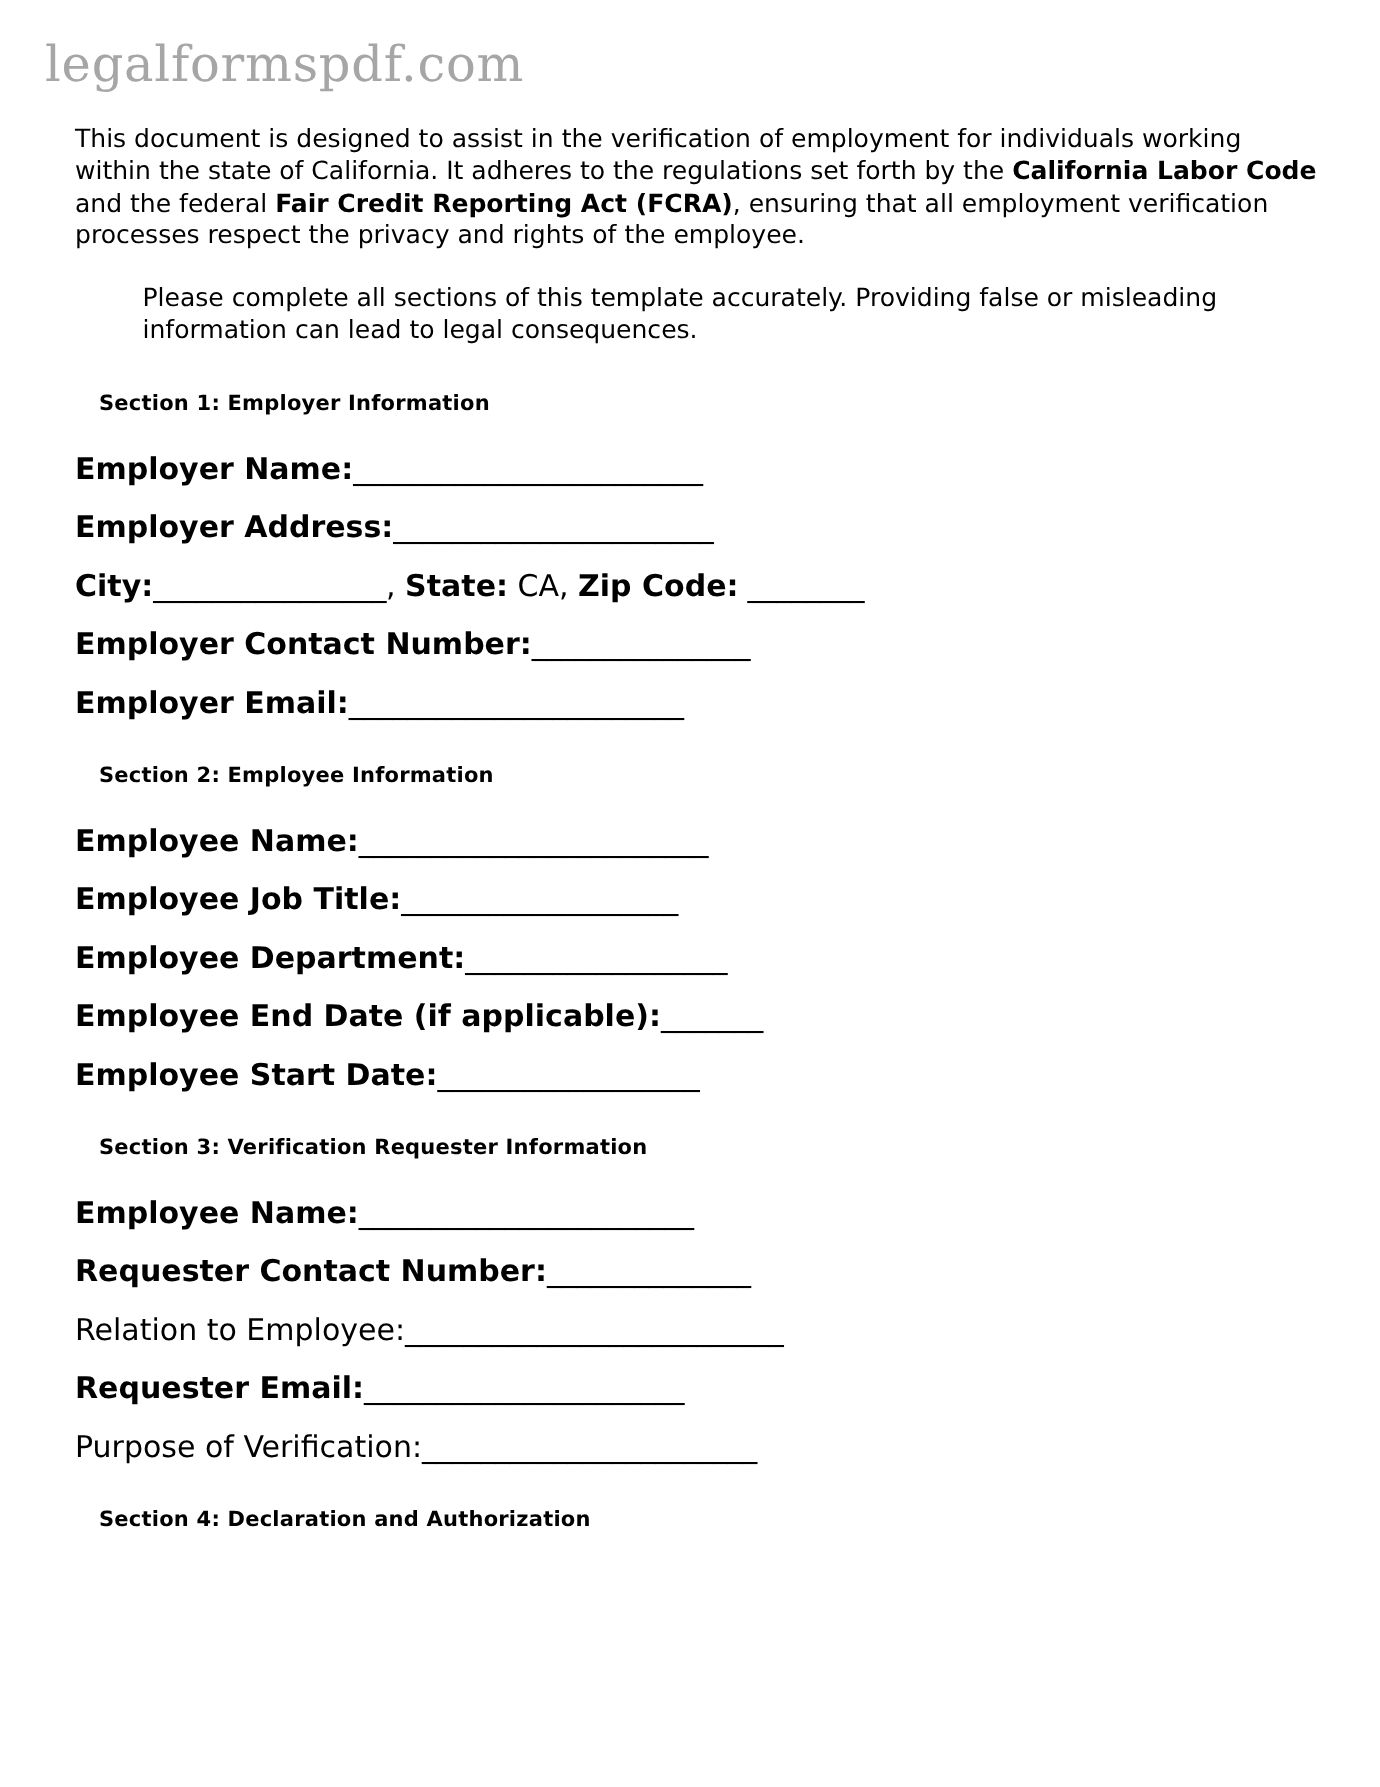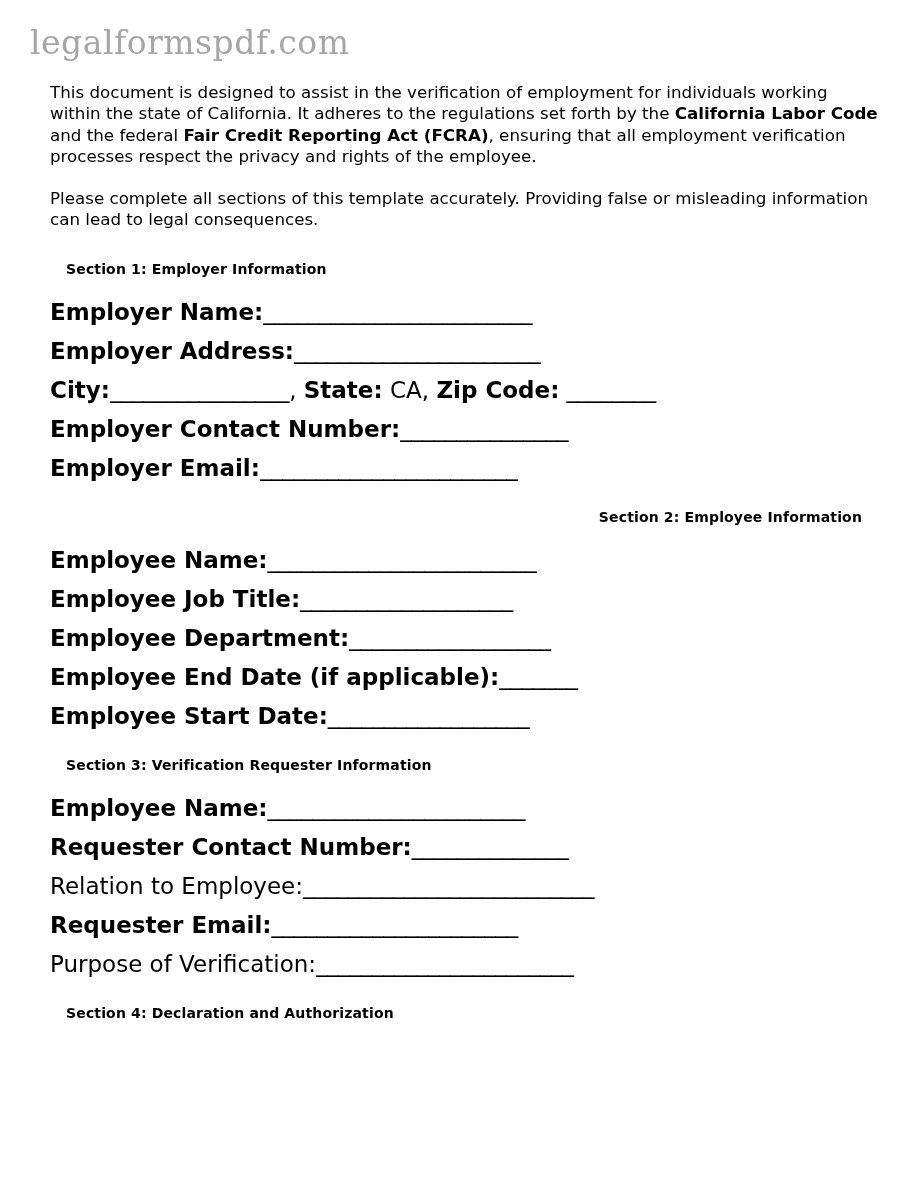--- a/index.html
+++ b/index.html
@@ -56,37 +56,37 @@
     white-space: nowrap;
   }
 
   .intro {
     font-size: 16.7px;
     line-height: 21.4px;
     margin: 0;
     text-align: left;
   }
   .intro.first { margin-top: 22px; }
-  .intro.second { margin-top: 20px; }
+  .intro.second { margin-top: 20px; margin-left: 45px; }
   .intro b { font-weight: bold; }
 
   .section-heading {
     font-size: 14px;
     font-weight: bold;
     line-height: 26px;
     letter-spacing: 0.15px;
     margin: 16px;
   }
   .section-heading.s1 { margin-top: 26px; }
-  .section-heading.s2 { margin-top: 25px; text-align: right; }
+  .section-heading.s2 { margin-top: 25px; }
   .section-heading.s3 { margin-top: 25px; }
   .section-heading.s4 { margin-top: 25px; }
 
   .field-row {
-    font-size: 23px;
+    font-size: 20px;
     line-height: 22px;
     margin: 0;
     white-space: nowrap;
   }
   .field-row.first-field { margin-top: 19px; }
   .field-row + .field-row { margin-top: 17px; }
 
   .field-label {
     font-weight: bold;
   }

